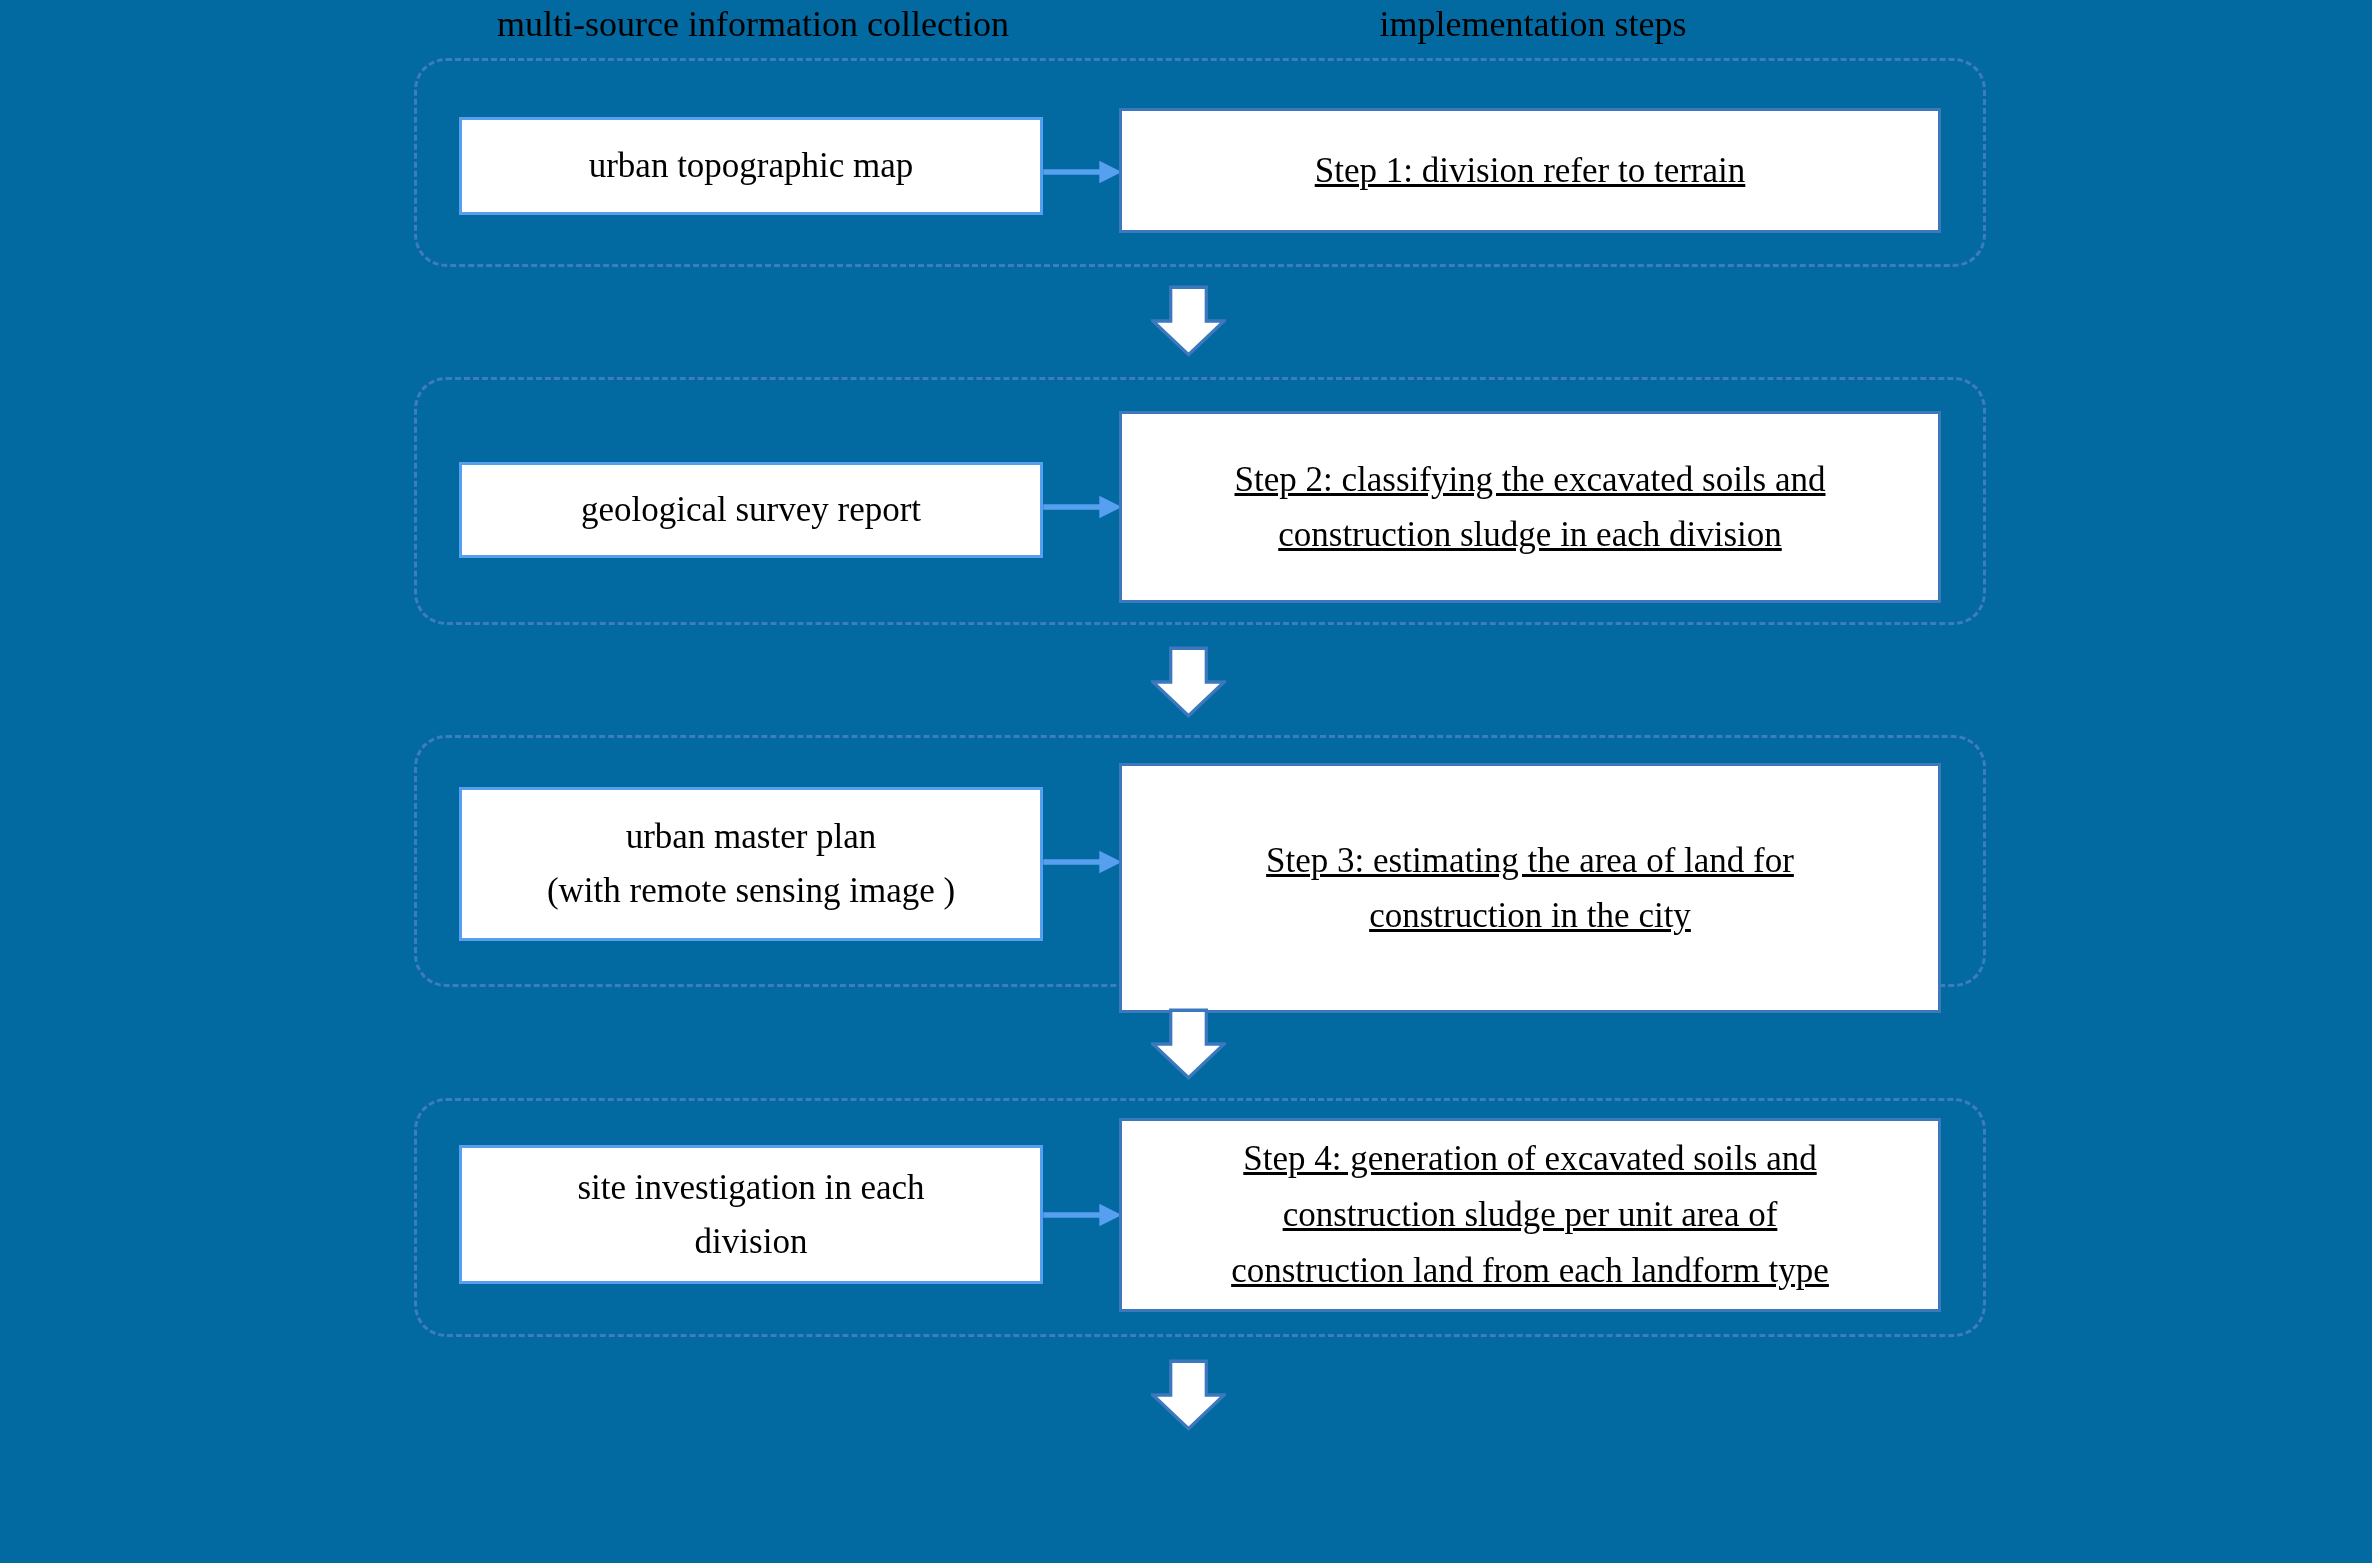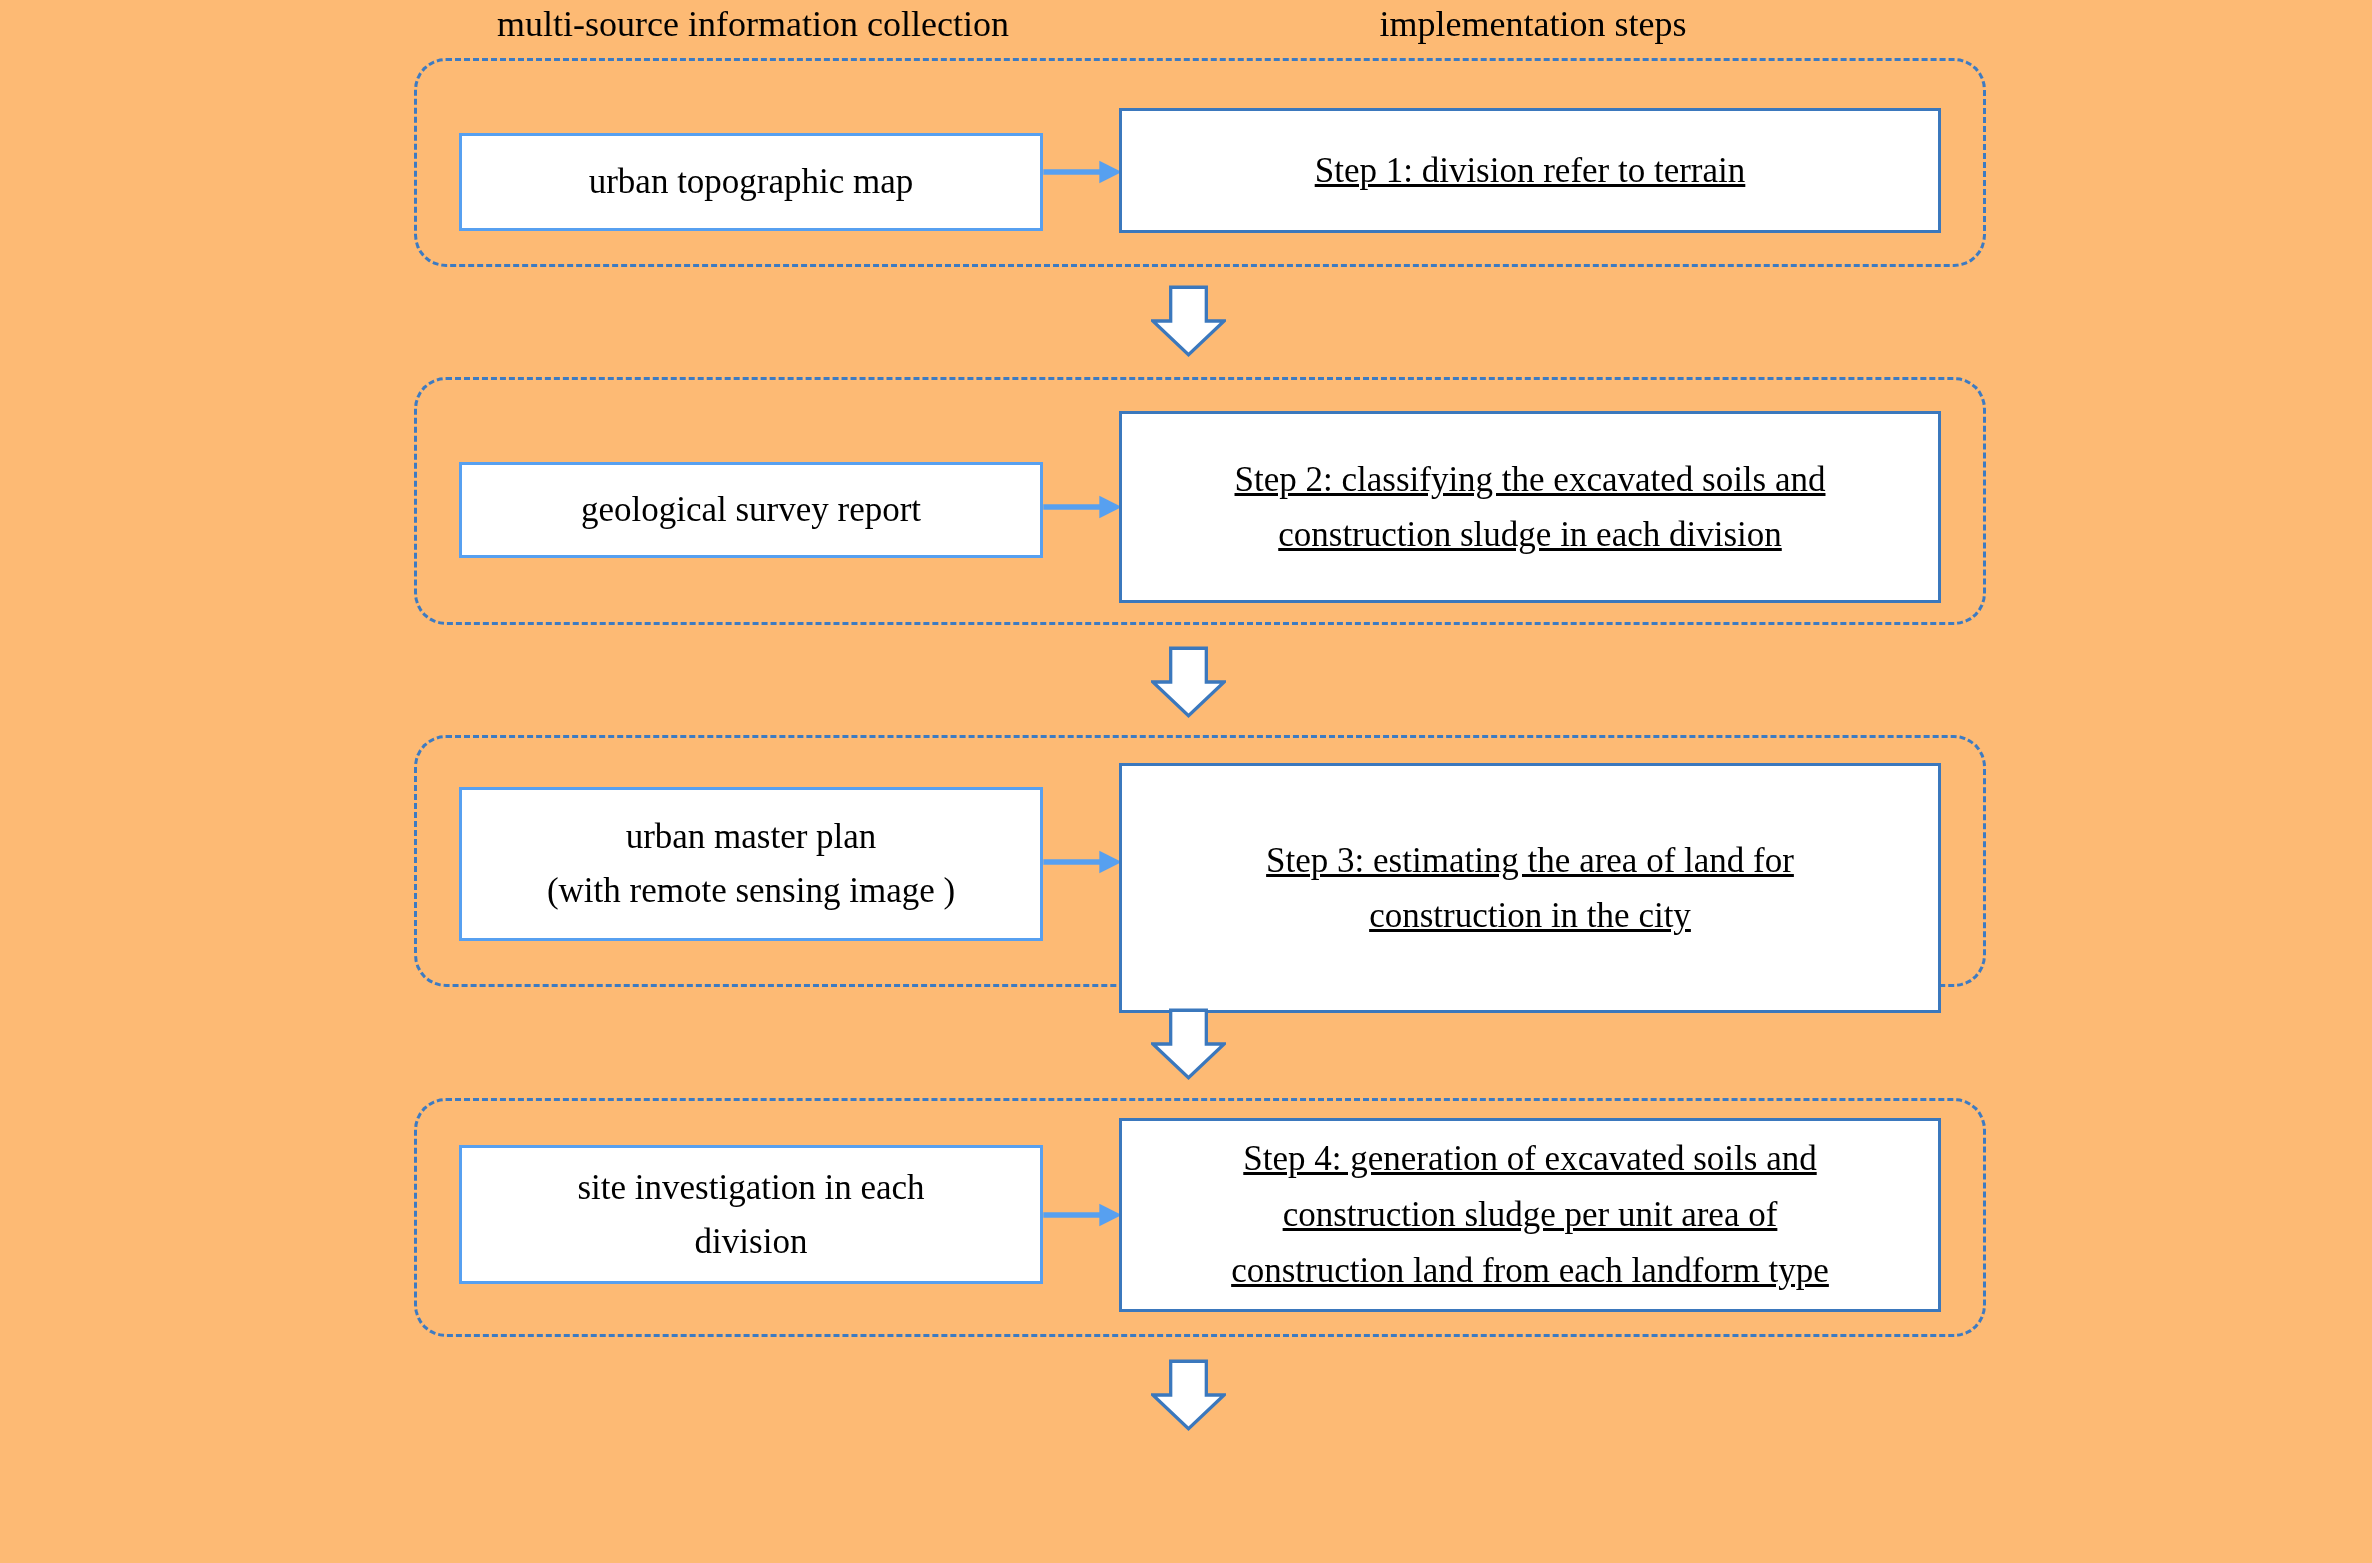--- a/index.html
+++ b/index.html
@@ -1,18 +1,18 @@
 <!DOCTYPE html>
 <html style="font-size:15px"><head>
 <meta charset="utf-8">
 <style>
   html,body{margin:0;padding:0;background:#ffffff;}
   *{box-sizing:border-box;}
   .canvas{
-    position:relative;width:2373px;height:1563px;background:#fdba74;
+    position:relative;width:2373px;height:1563px;background:#0369a1;
     font-family:"Liberation Serif","DejaVu Serif",serif;color:#000000;
   }
   .hdr{
     position:absolute;top:1.9px;height:45px;line-height:45px;
     font-size:36px;text-align:center;white-space:nowrap;
   }
   .grp{
     position:absolute;left:414px;width:1572px;
     border:3.8px dashed #3D7BC2;border-radius:32px;background:transparent;
   }
@@ -40,21 +40,21 @@
 </style>
 </head>
 <body>
 
 <div class="canvas">
 
   <div class="hdr" style="left:414px;width:678px;">multi-source information collection</div>
   <div class="hdr" style="left:1194px;width:678px;">implementation steps</div>
 
   <div class="grp" style="top:58px;height:209px;">
-    <div class="box src" style="top:72px;height:98px;">
+    <div class="box src" style="top:56px;height:98px;">
       <span class="line">urban topographic map</span>
     </div>
     <svg class="harrow" style="top:97px;" viewBox="0 0 85 30">
       <line x1="0" y1="15" x2="62" y2="15" stroke="#57A0F0" stroke-width="6"></line>
       <polygon points="60,3 84,15 60,27" fill="#57A0F0"></polygon>
     </svg>
     <div class="box stp" style="top:47px;height:125px;">
       <span class="line">Step 1: division refer to terrain</span>
     </div>
   </div>

